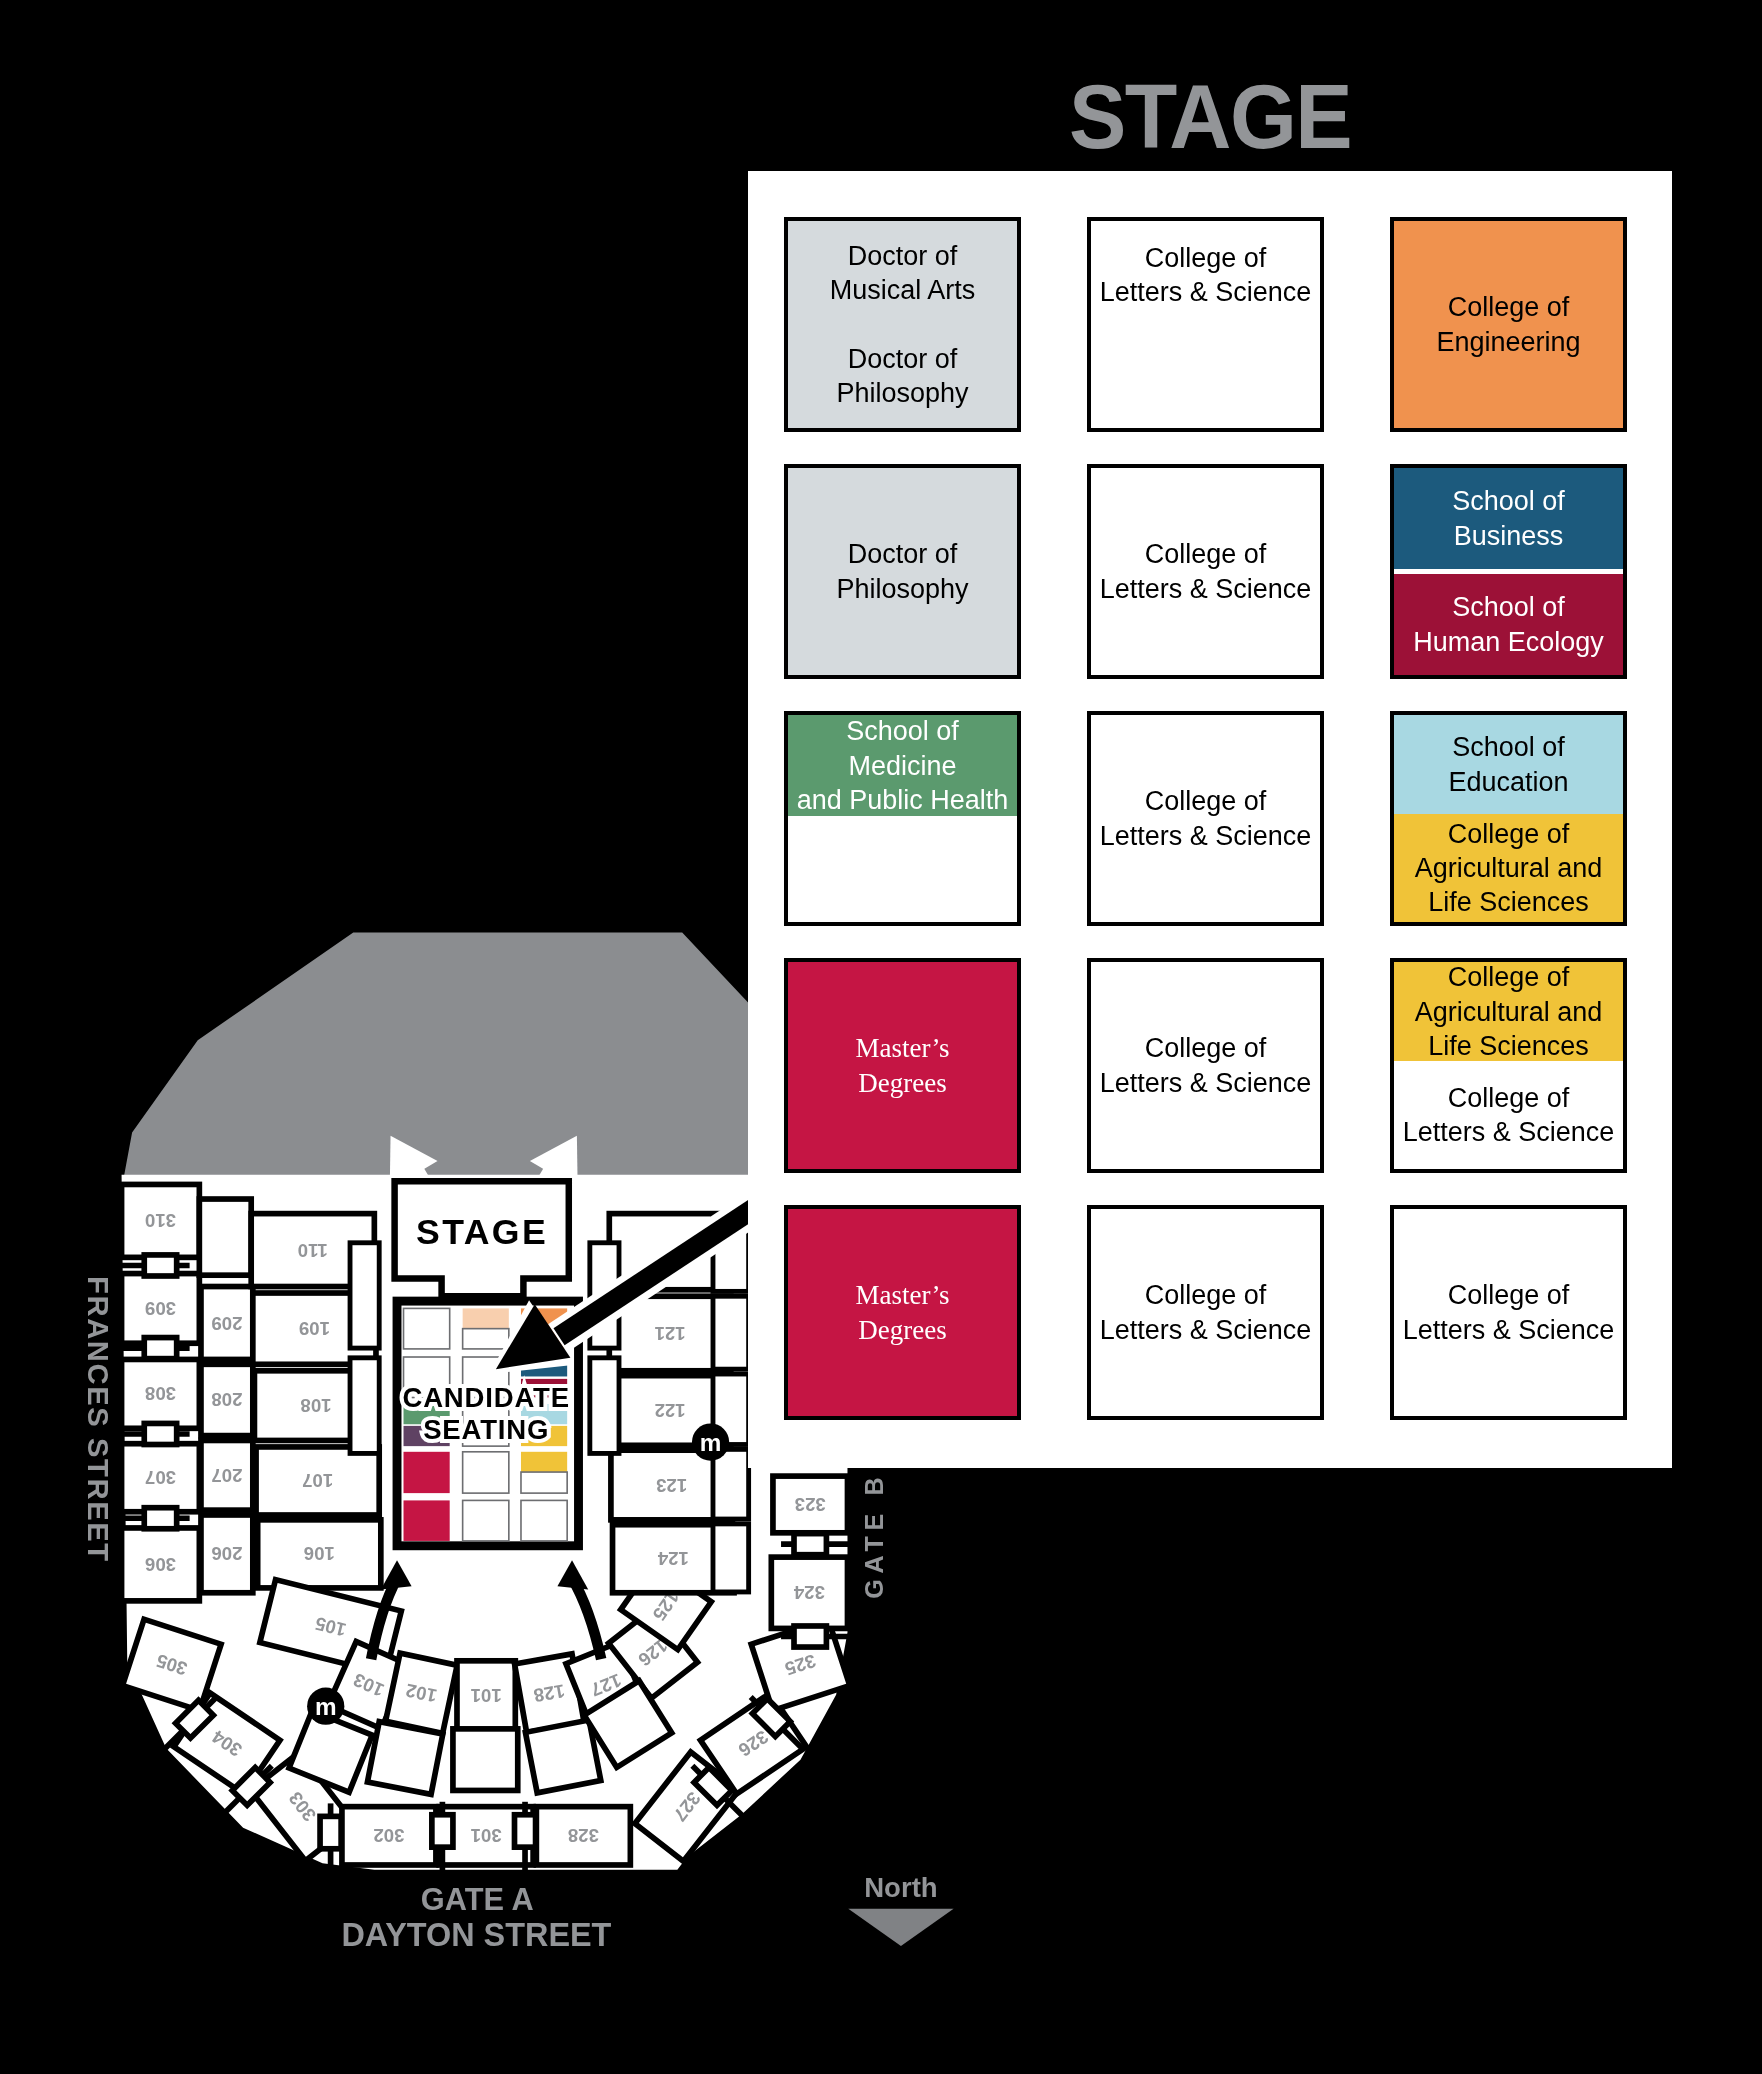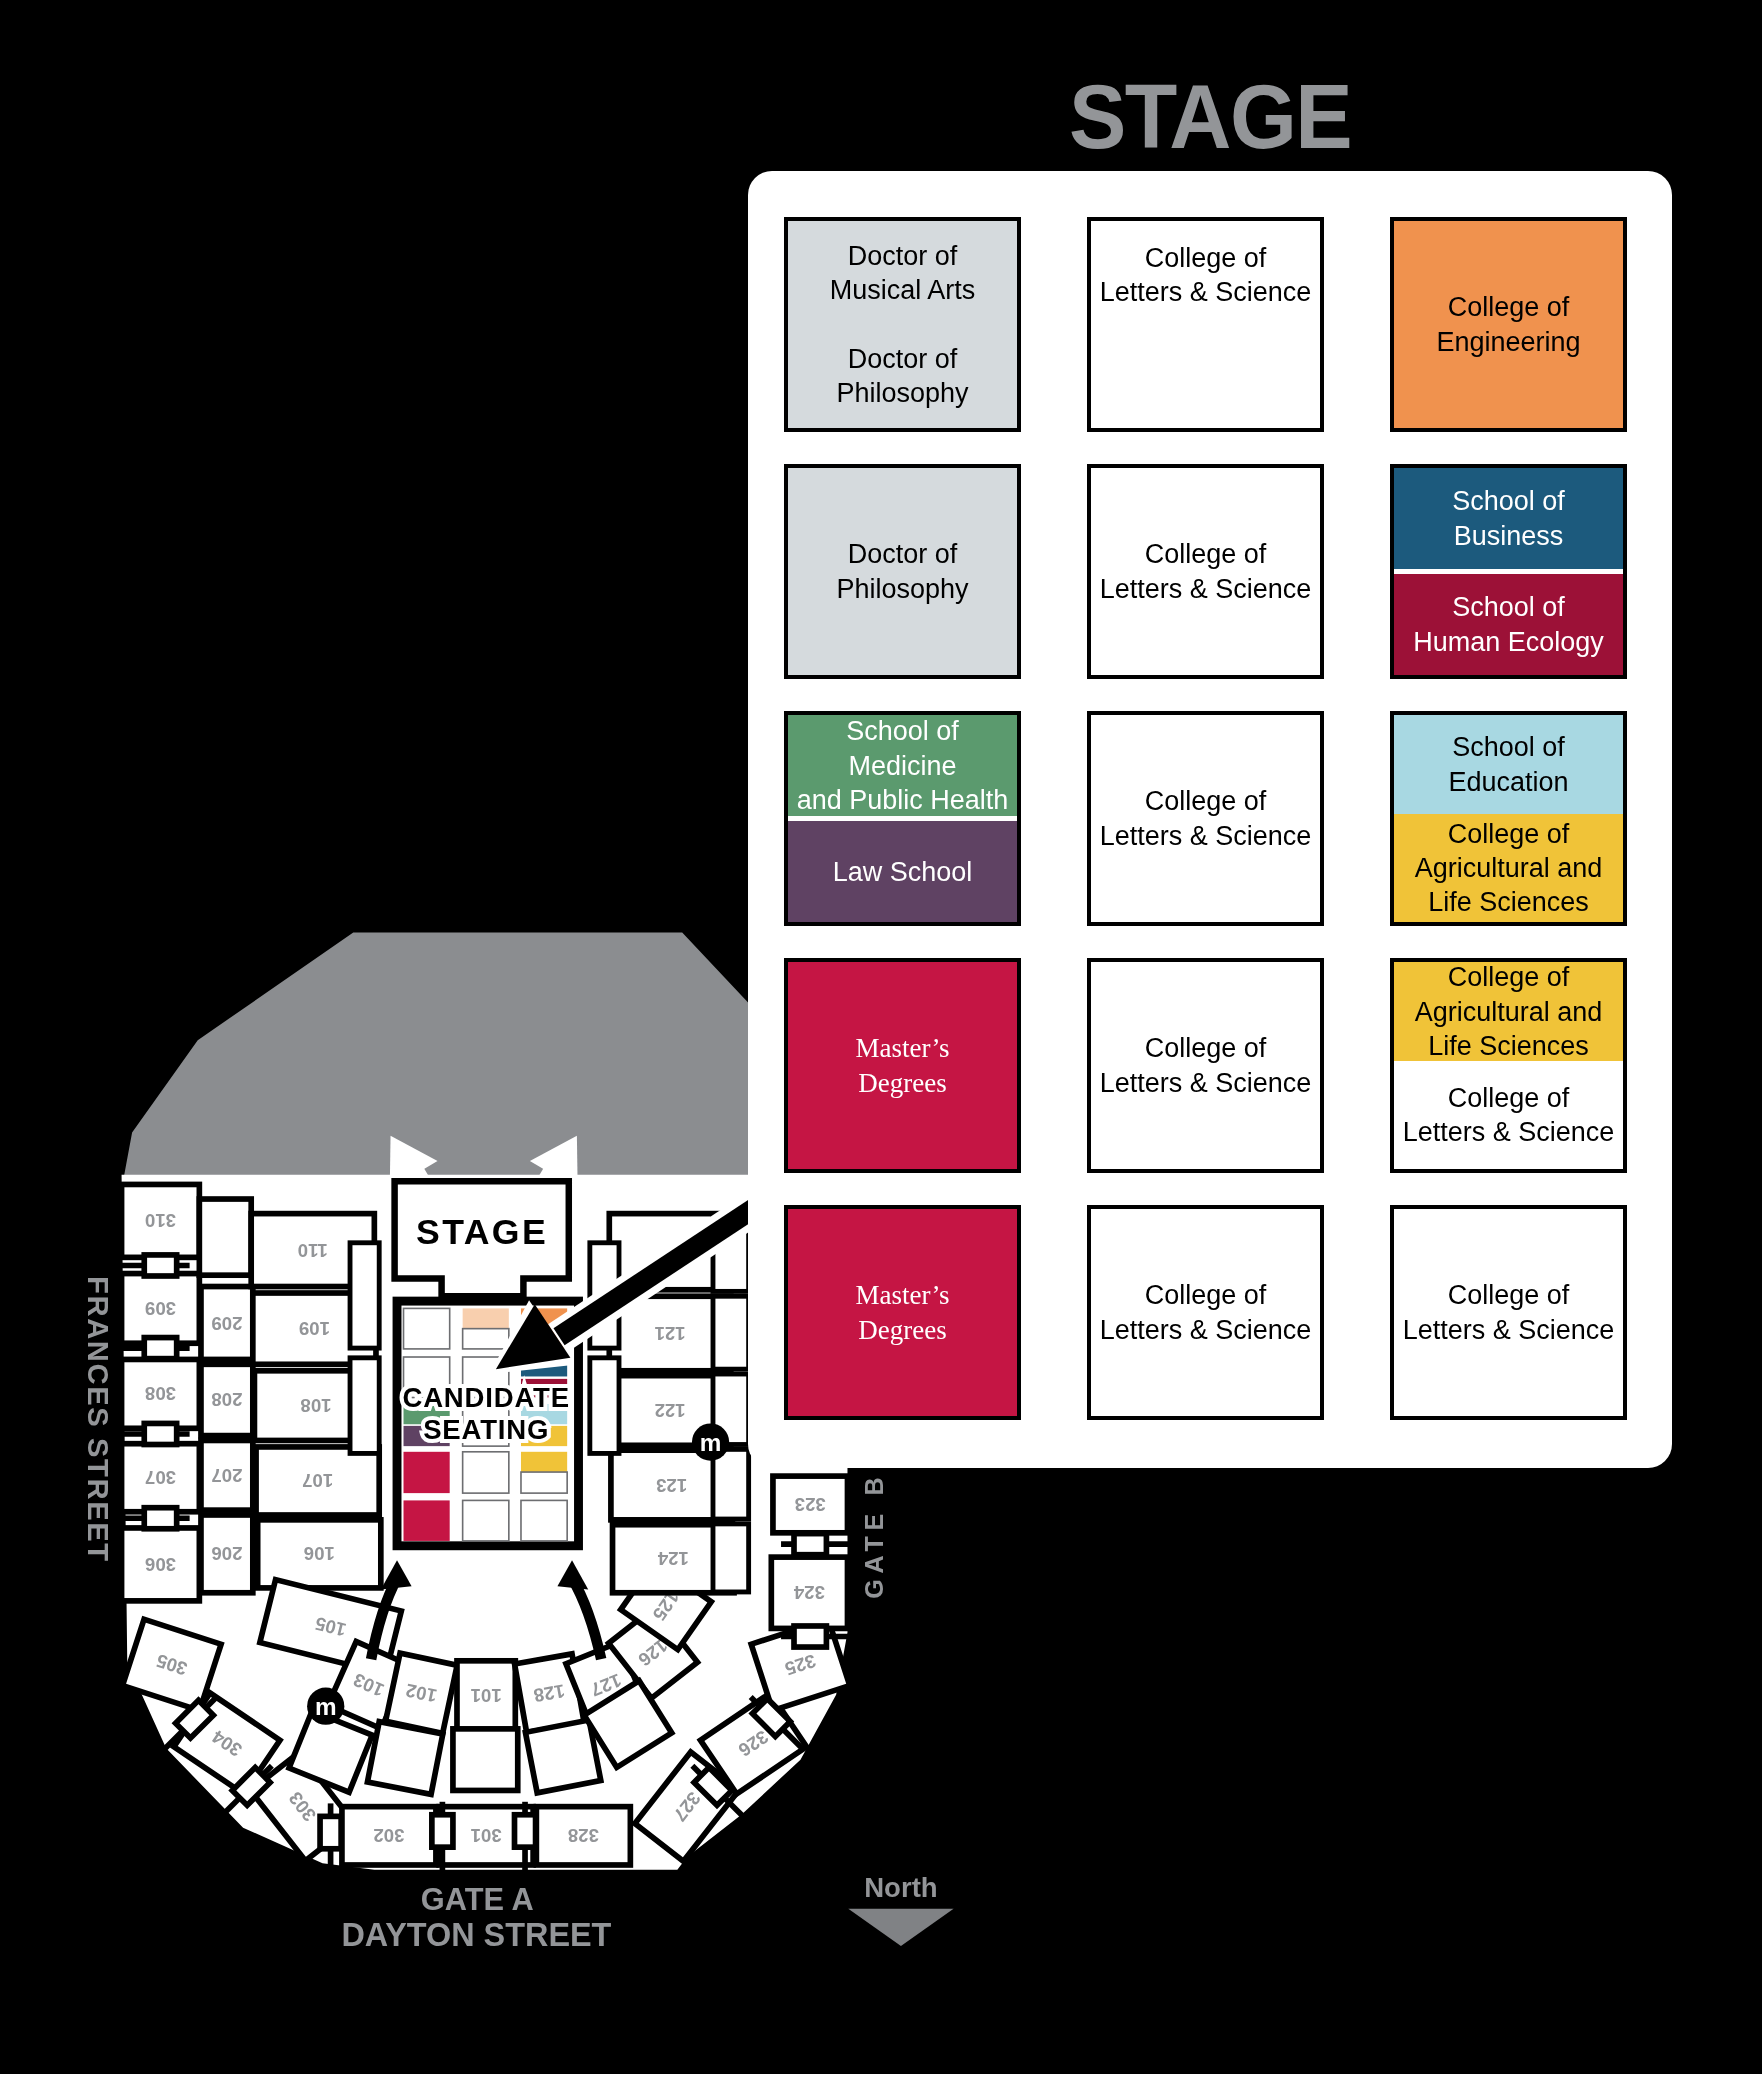--- a/index.html
+++ b/index.html
@@ -25,21 +25,21 @@
   .mini-w{fill:#fff;stroke:#6d6e71;stroke-width:2;}
   .cand-txt{font-size:34px;font-weight:bold;fill:#000;stroke:#fff;stroke-width:10;paint-order:stroke;text-anchor:middle;letter-spacing:1px;}
   .stage-txt{font-size:44px;font-weight:bold;fill:#000;text-anchor:middle;letter-spacing:3px;}
   .m-txt{font-size:30px;font-weight:bold;fill:#fff;text-anchor:middle;}
   
   .stage-title{
     position:absolute;left:748px;top:68px;width:924px;z-index:3;
     text-align:center;font-size:86px;font-weight:bold;color:var(--c-label);
     letter-spacing:-1.6px;transform:scaleY(1.05);
   }
-  .panel{position:absolute;left:748px;top:171px;width:924px;height:1297px;background:#fff;z-index:3;border-radius:24px;}
+  .panel{position:absolute;left:748px;top:171px;width:924px;height:1297px;background:#fff;z-index:3;}
   .grid{
     position:absolute;left:36px;top:46px;
     display:grid;grid-template-columns:repeat(3,237px);column-gap:66px;
     grid-auto-rows:215px;row-gap:32px;
   }
   .cell{border:4.9px solid #000;display:flex;flex-direction:column;background:#fff;}
   .seg{
     flex:0 0 auto;display:flex;align-items:center;justify-content:center;
     text-align:center;white-space:pre-line;font-size:27px;line-height:1.27;color:#000;
     padding:0 6.5px;box-sizing:border-box;
@@ -405,21 +405,20 @@
     <div class="cell">
       <div class="seg h49 bg-blue fg-white">School of
 Business</div>
       <div class="seg h51 bg-crimson fg-white divided">School of
 Human Ecology</div>
     </div>
 
     <div class="cell">
       <div class="seg h49 bg-green fg-white">School of Medicine
 and Public Health</div>
-      <div class="seg h51 bg-purple fg-white divided">Law School</div>
     </div>
     <div class="cell">
       <div class="seg h100 bg-white">College of
 Letters &amp; Science</div>
     </div>
     <div class="cell">
       <div class="seg h48 bg-lightblue">School of
 Education</div>
       <div class="seg h52 bg-gold">College of
 Agricultural and

